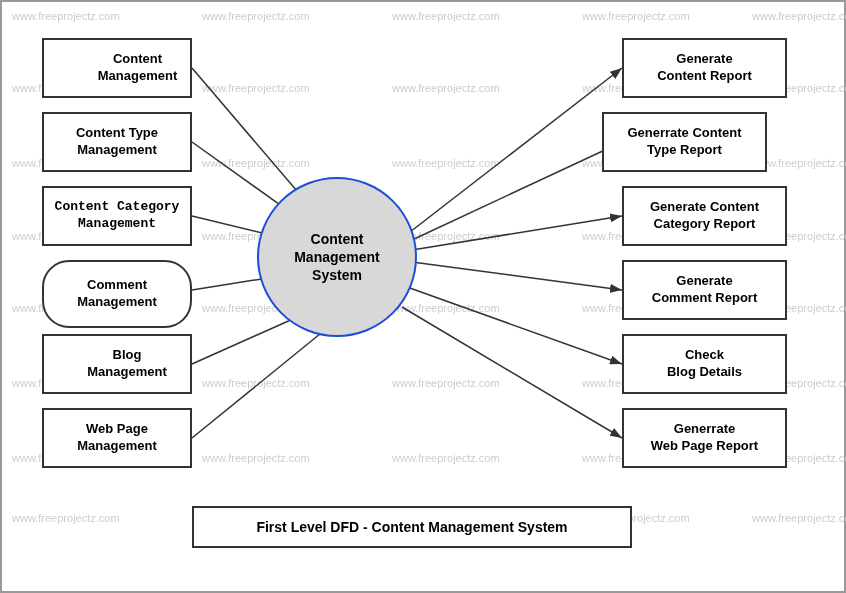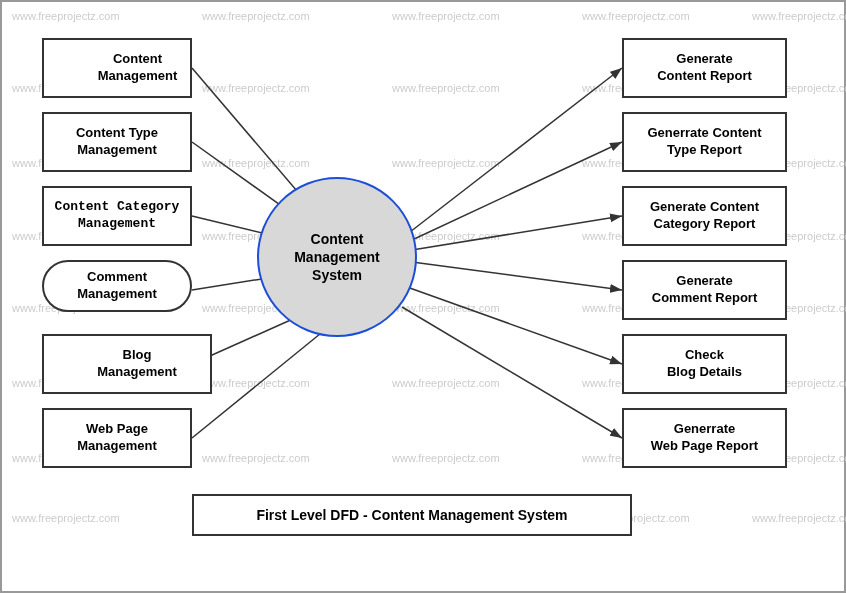--- a/index.html
+++ b/index.html
@@ -56,20 +56,21 @@
       position: absolute;
       border: 2px solid #333;
       background: #fff;
       text-align: center;
       font-size: 14px;
       font-weight: bold;
       padding: 8px 16px;
       display: flex;
       align-items: center;
       justify-content: center;
+      margin-top: 12px;
     }
     svg.arrows {
       position: absolute;
       top: 0;
       left: 0;
       width: 846px;
       height: 593px;
       pointer-events: none;
     }
     svg.arrows line, svg.arrows path {
@@ -173,41 +174,41 @@
   </div>
 
   <div class="node-box" style="left:40px;top:110px;width:150px;height:60px;">
     <span>Content Type<br>Management</span>
   </div>
 
   <div class="node-box" style="left:40px;top:184px;width:150px;height:60px;font-family:Liberation Mono, monospace;">
     <span>Content Category<br>Management</span>
   </div>
 
-  <div class="node-box" style="left:40px;top:258px;width:150px;height:52px;border-radius:27px;">
+  <div class="node-box" style="left:40px;top:258px;width:150px;height:68px;border-radius:27px;">
     <span>Comment<br>Management</span>
   </div>
 
-  <div class="node-box" style="left:40px;top:332px;width:170px;height:60px;padding-left:24px;">
+  <div class="node-box" style="left:40px;top:332px;width:150px;height:60px;padding-left:24px;">
     <span>Blog<br>Management</span>
   </div>
 
   <div class="node-box" style="left:40px;top:406px;width:150px;height:60px;">
     <span>Web Page<br>Management</span>
   </div>
 
   <div class="center-circle" style="left:255px;top:175px;width:160px;height:160px;">
     <span>Content<br>Management<br>System</span>
   </div>
 
   <div class="node-box" style="left:620px;top:36px;width:165px;height:60px;">
     <span>Generate<br>Content Report</span>
   </div>
 
-  <div class="node-box" style="left:620px;top:110px;width:165px;height:60px;">
+  <div class="node-box" style="left:600px;top:110px;width:165px;height:60px;">
     <span>Generrate Content<br>Type Report</span>
   </div>
 
   <div class="node-box" style="left:620px;top:184px;width:165px;height:60px;">
     <span>Generate Content<br>Category Report</span>
   </div>
 
   <div class="node-box" style="left:620px;top:258px;width:165px;height:60px;">
     <span>Generate<br>Comment Report</span>
   </div>

